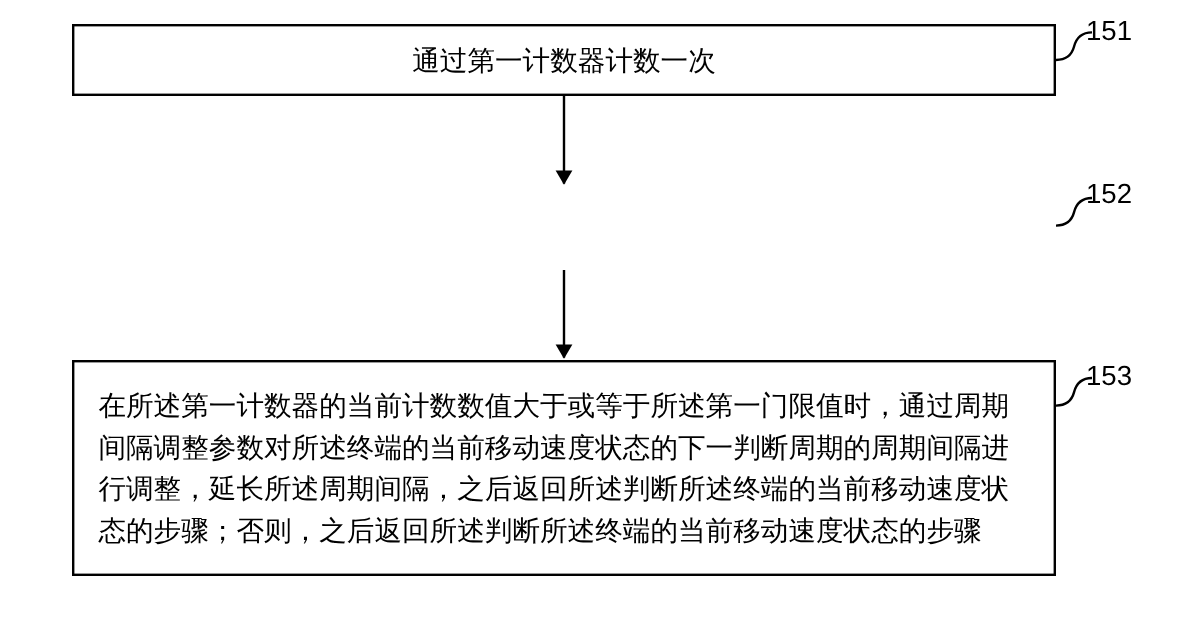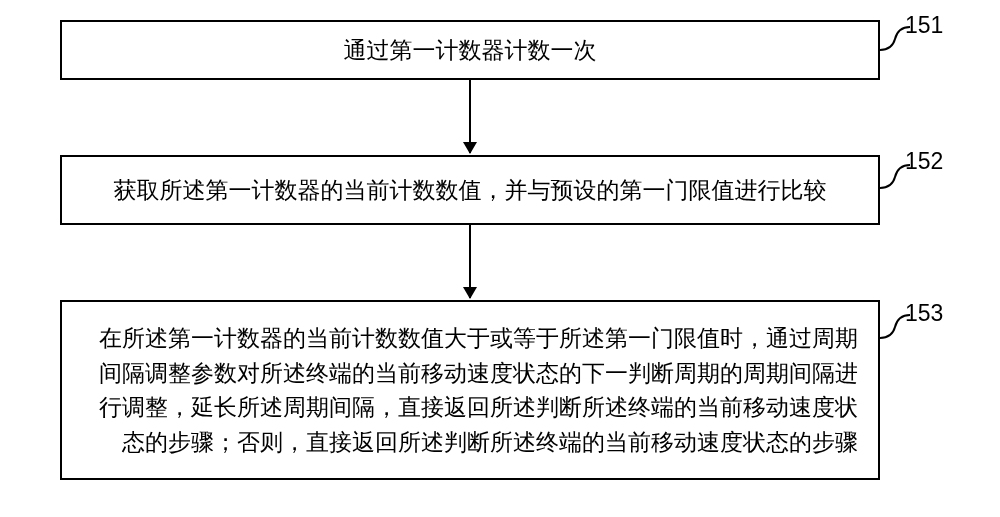--- a/index.html
+++ b/index.html
@@ -16,21 +16,21 @@
     }
     .flowchart {
       position: relative;
       width: 100%;
       height: 100%;
       padding: 20px 50px;
     }
     .box {
       border: 2px solid #000;
       background: #fff;
-      text-align: right;
+      text-align: left;
       display: flex;
       align-items: center;
       justify-content: center;
       font-size: 23px;
       line-height: 1.5;
       padding: 10px 20px;
       position: absolute;
       left: 60px;
       width: 820px;
     }
@@ -97,31 +97,28 @@
   <div class="box box-1">
     <span>通过第一计数器计数一次</span>
   </div>
   <svg class="curve curve-1" viewBox="0 0 40 35">
     <path d="M 0 28 Q 12 28 15 17 Q 18 5 30 5" stroke="#000" stroke-width="2" fill="none"></path>
   </svg>
   <div class="label label-1">151</div>
 
   <div class="arrow arrow-1"></div>
 
-  <div class="box box-2">
-    <span>获取所述第一计数器的当前计数数值，并与预设的第一门限值进行比较</span>
-  </div>
   <svg class="curve curve-2" viewBox="0 0 40 35">
     <path d="M 0 28 Q 12 28 15 17 Q 18 5 30 5" stroke="#000" stroke-width="2" fill="none"></path>
   </svg>
   <div class="label label-2">152</div>
 
   <div class="arrow arrow-2"></div>
 
   <div class="box box-3">
-    <span>在所述第一计数器的当前计数数值大于或等于所述第一门限值时，通过周期间隔调整参数对所述终端的当前移动速度状态的下一判断周期的周期间隔进行调整，延长所述周期间隔，直接返回所述判断所述终端的当前移动速度状态的步骤；否则，直接返回所述判断所述终端的当前移动速度状态的步骤</span>
+    <span>在所述第一计数器的当前计数数值大于或等于所述第一门限值时，通过周期间隔调整参数对所述终端的当前移动速度状态的下一判断周期的周期间隔进行调整，延长所述周期间隔，之后返回所述判断所述终端的当前移动速度状态的步骤；否则，之后返回所述判断所述终端的当前移动速度状态的步骤</span>
   </div>
   <svg class="curve curve-3" viewBox="0 0 40 35">
     <path d="M 0 28 Q 12 28 15 17 Q 18 5 30 5" stroke="#000" stroke-width="2" fill="none"></path>
   </svg>
   <div class="label label-3">153</div>
 
 </div>
 
 </body></html>

